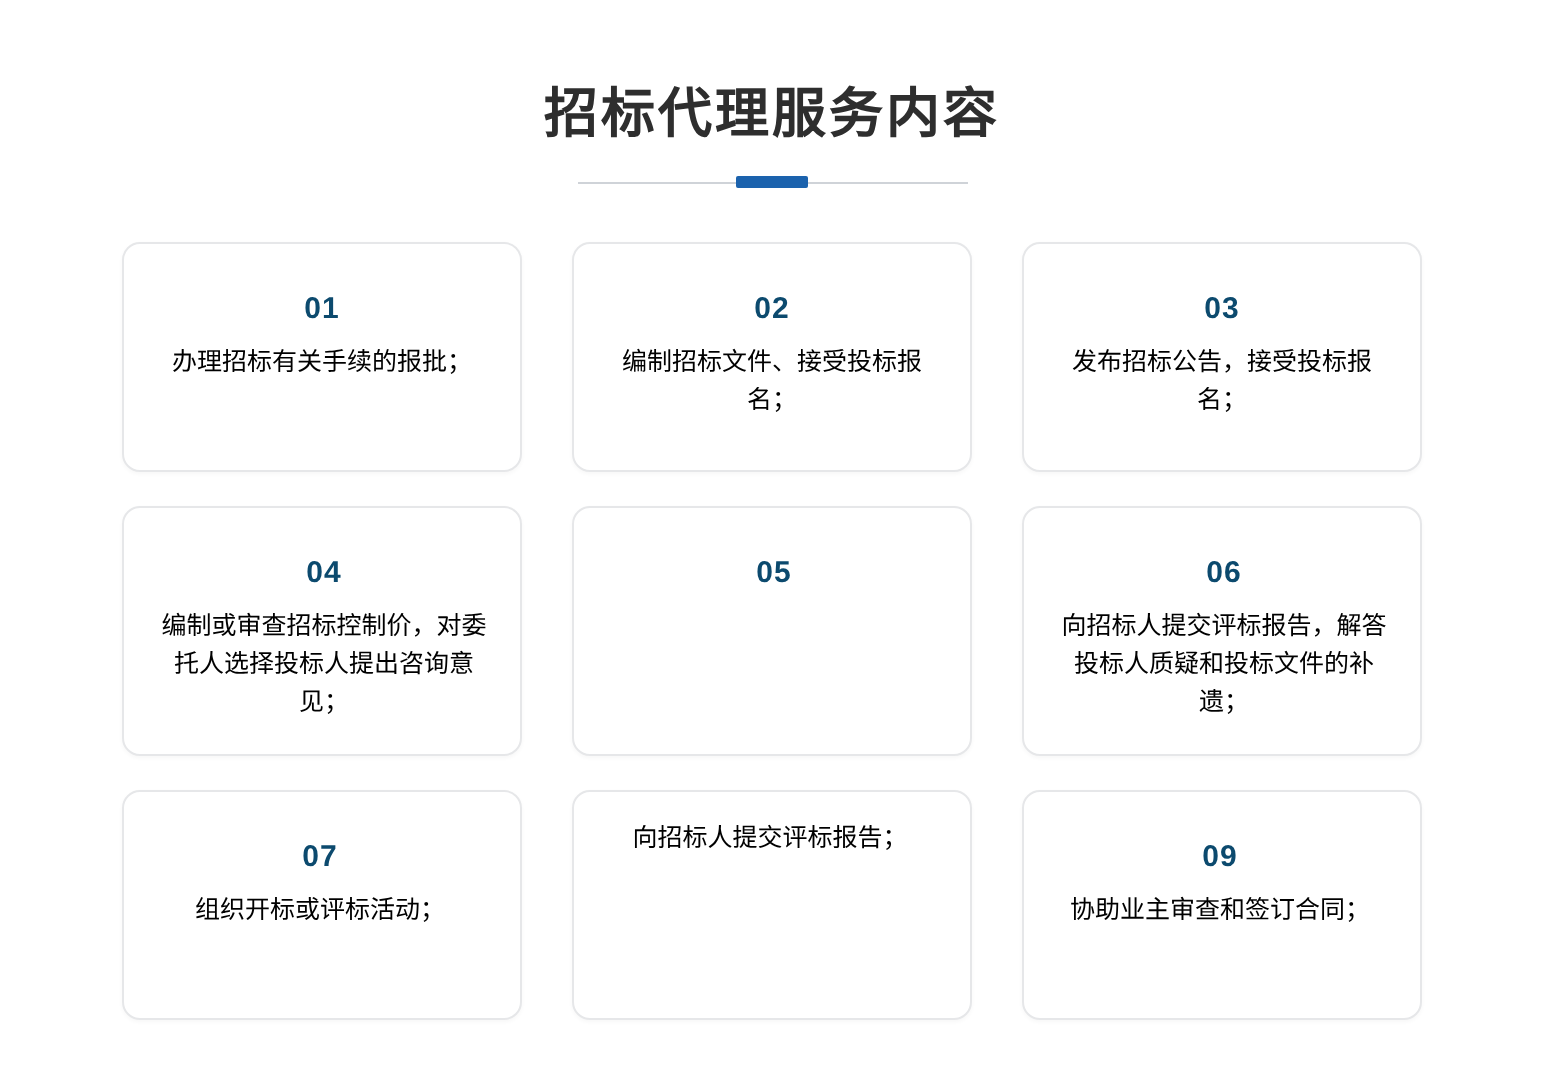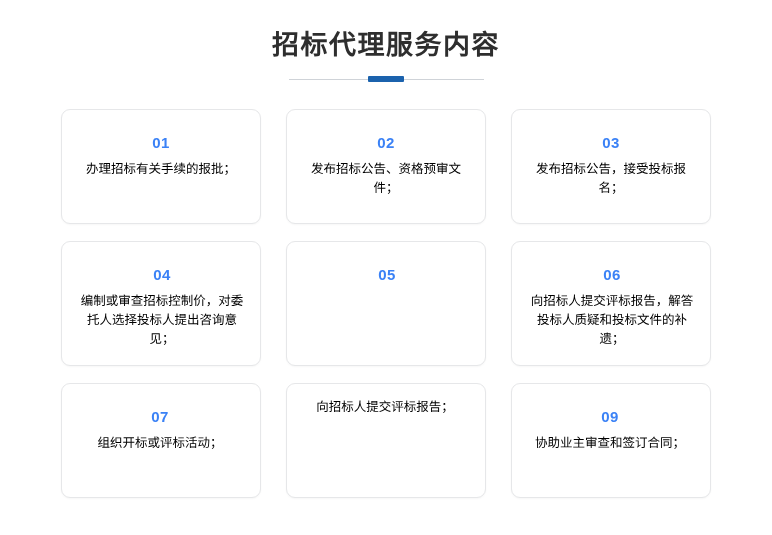--- a/index.html
+++ b/index.html
@@ -23,21 +23,21 @@
     box-sizing: border-box;
     background: #ffffff;
   }
 
   
   .section-header {
     padding-top: 28px;
     text-align: center;
   }
   .section-title {
-    margin: 0;
+    margin: 12px;
     font-size: 27px;
     line-height: 34px;
     font-weight: bold;
     color: #2e2e2e;
     letter-spacing: 1.5px;
   }
   .title-rule {
     position: relative;
     width: 195px;
     height: 8px;
@@ -87,21 +87,21 @@
     align-items: stretch;
   }
   .row-1 .service-card { min-height: 115px; }
   .row-2 .service-card { min-height: 125px; padding-left: 16px; }
   .row-3 .service-card { min-height: 115px; padding-left: 12px; }
 
   .card-number {
     font-size: 15px;
     line-height: 20px;
     font-weight: bold;
-    color: #3b82f6;
+    color: #0c4a6e;
     letter-spacing: 0.5px;
     margin-top: 9px;
     margin-bottom: 7px;
   }
   .card-text {
     font-size: 12.5px;
     line-height: 19px;
     color: #000000;
     padding: 0 2px;
     word-break: break-word;
@@ -122,21 +122,21 @@
 
   <div class="cards-grid">
 
     <div class="row-1" style="display:contents">
       <div class="service-card">
         <div class="card-number">01</div>
         <div class="card-text">办理招标有关手续的报批；</div>
       </div>
       <div class="service-card">
         <div class="card-number">02</div>
-        <div class="card-text">发布招标公告、资格预审文件；</div>
+        <div class="card-text">编制招标文件、接受投标报名；</div>
       </div>
       <div class="service-card">
         <div class="card-number">03</div>
         <div class="card-text">发布招标公告，接受投标报名；</div>
       </div>
     </div>
 
     <div class="row-2" style="display:contents">
       <div class="service-card">
         <div class="card-number">04</div>

